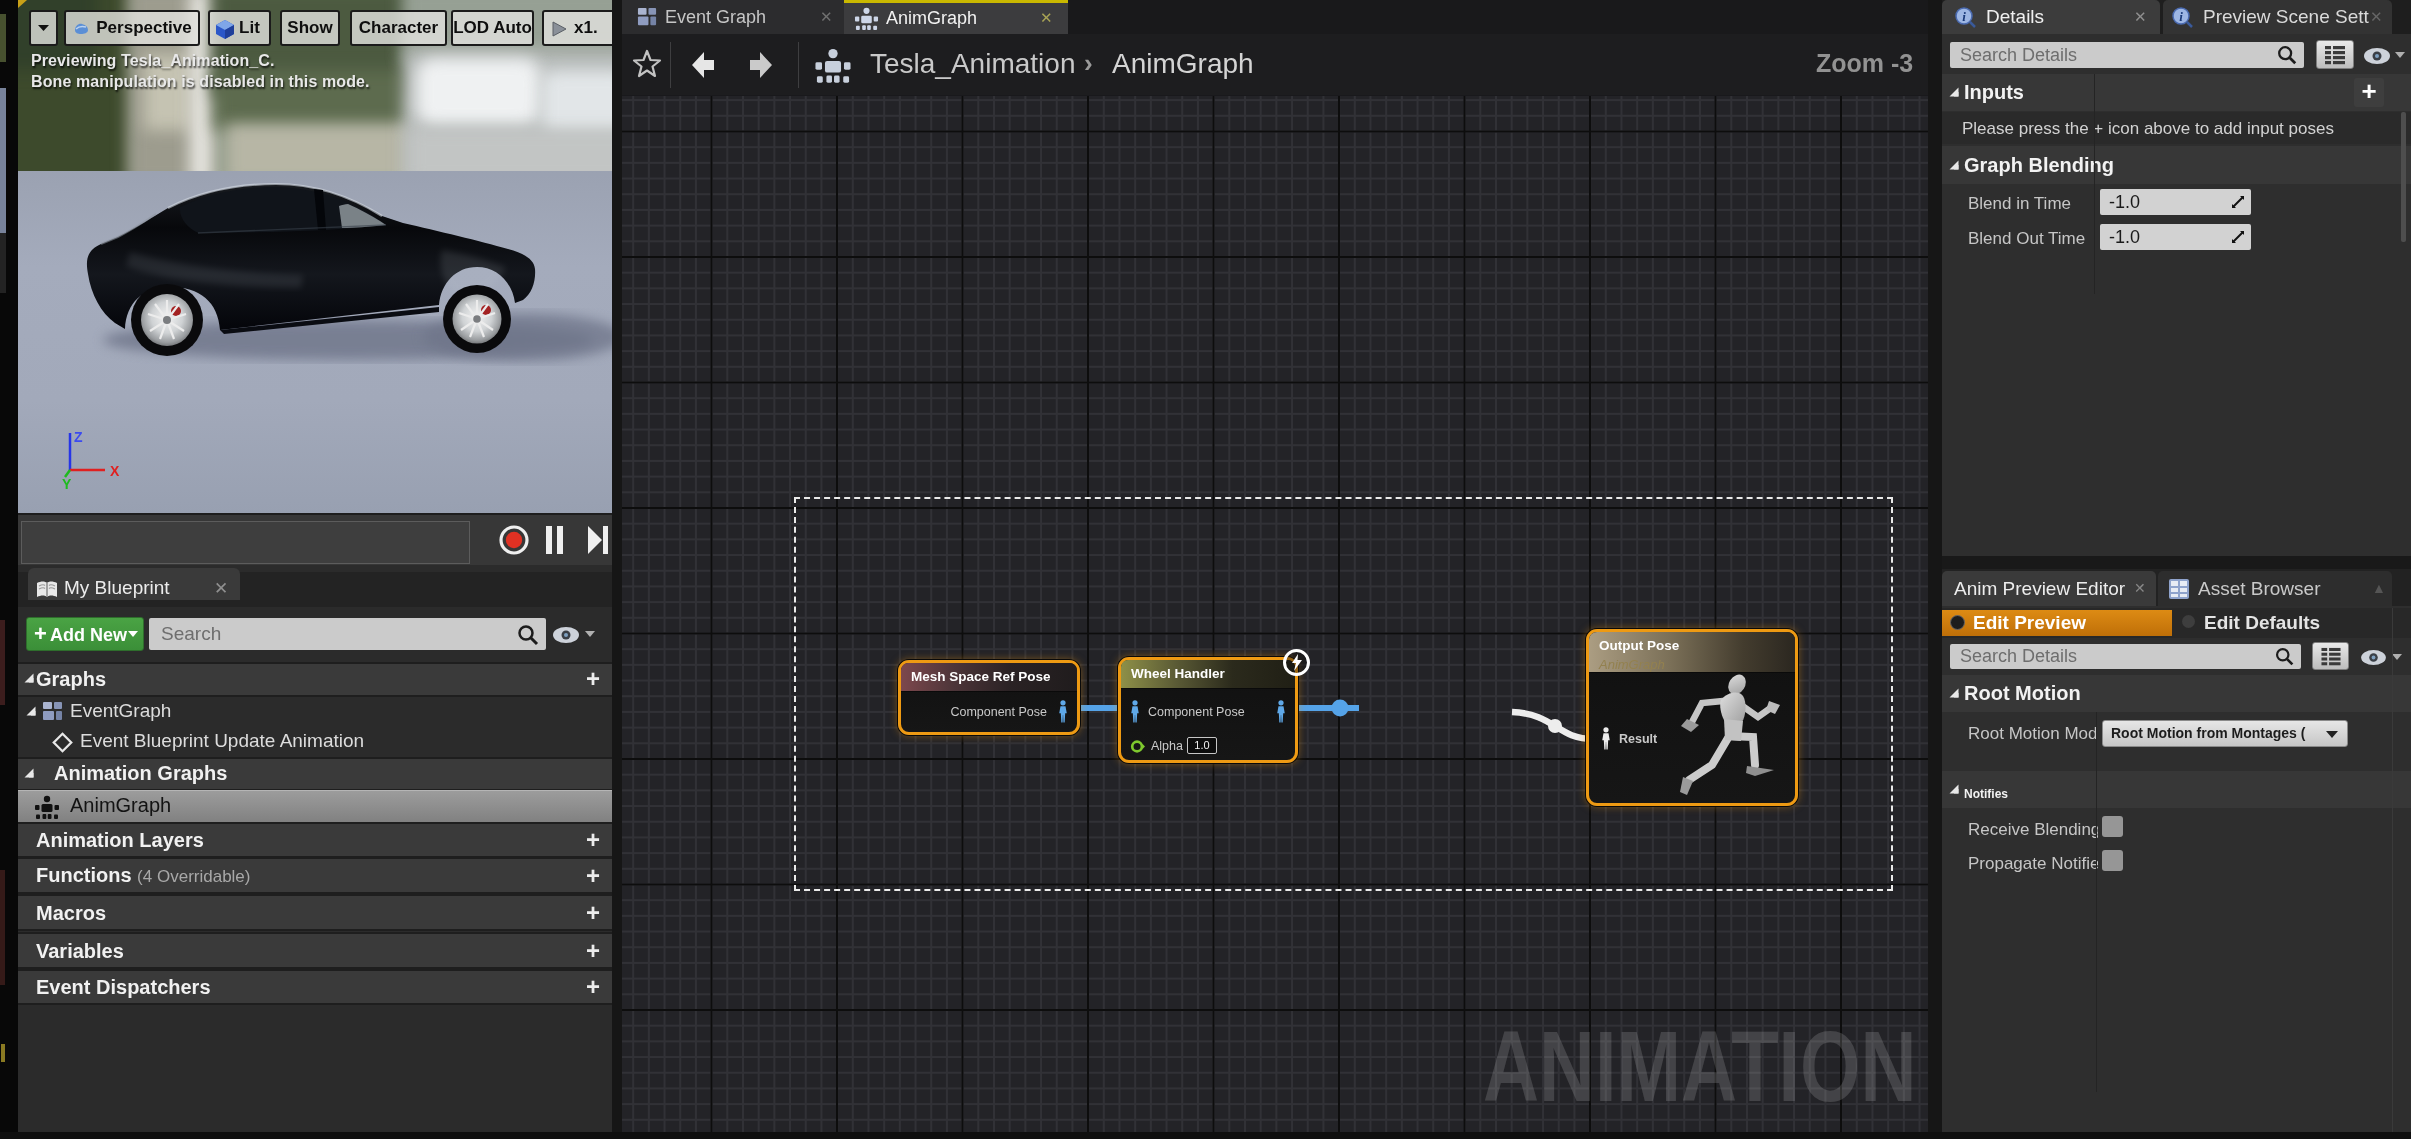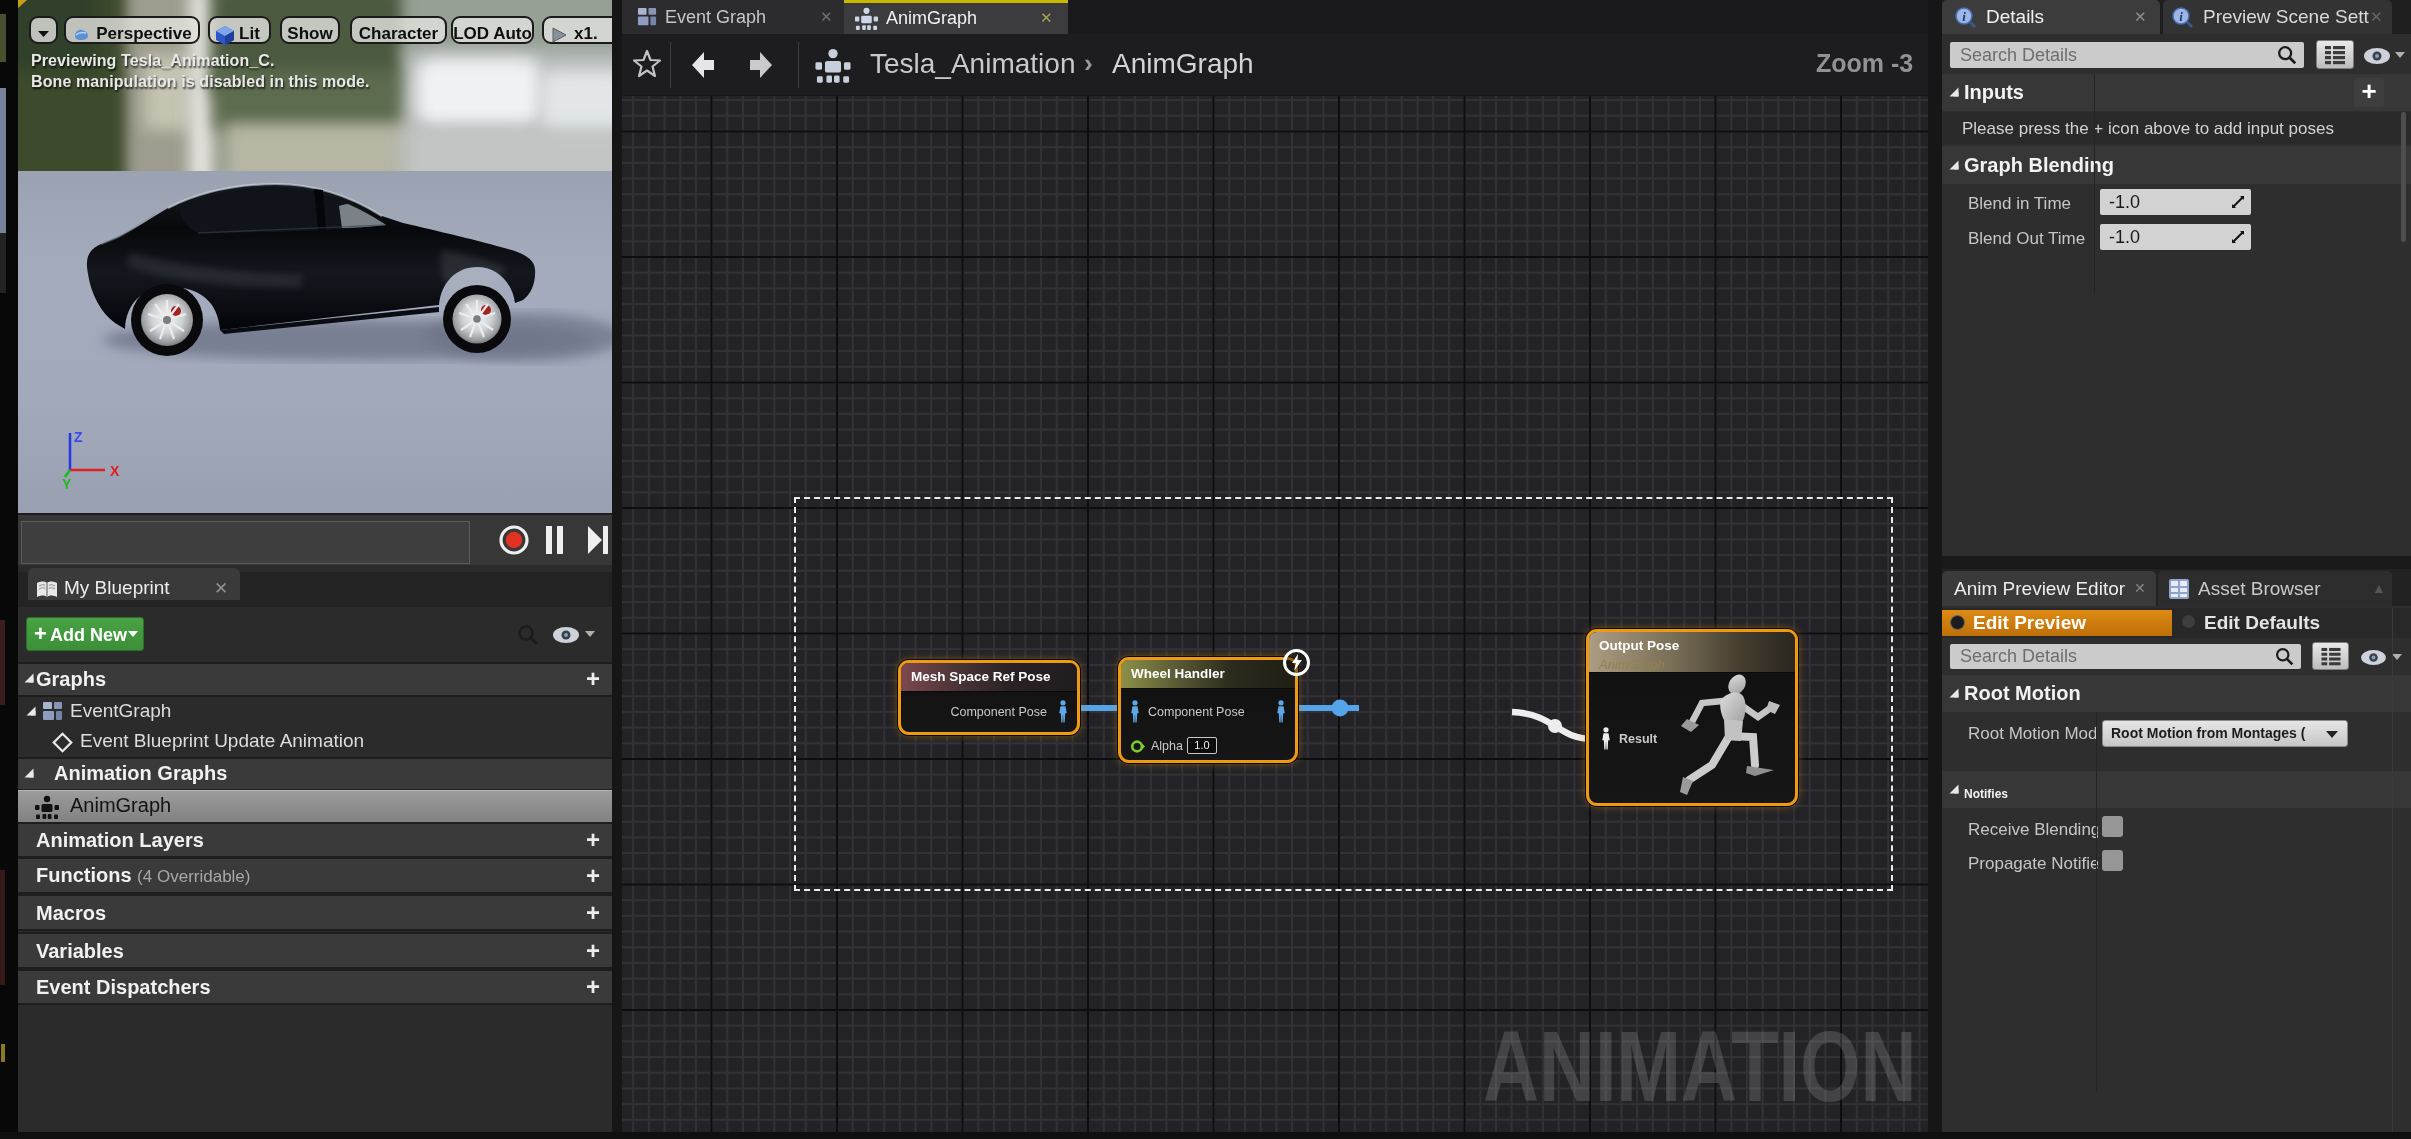--- a/index.html
+++ b/index.html
@@ -4,21 +4,21 @@
 <style>
 *{margin:0;padding:0;box-sizing:border-box}
 html,body{width:2411px;height:1139px;overflow:hidden}
 body{position:relative;background:#141414;font-family:"Liberation Sans",sans-serif;}
 .abs{position:absolute}
 #edgeL{left:0;top:0;width:18px;height:1139px;background:#080808}
 
 #viewport{left:18px;top:0;width:594px;height:513px;background:linear-gradient(#8a919e 0%,#959cab 22%,#a4abbc 52%,#a2a9ba 78%,#98a0b1 100%);overflow:hidden}
 #photo{left:0;top:0;width:594px;height:171px;background:#8e9a88;overflow:hidden}
 #photo div{position:absolute;filter:blur(8px)}
-.vbtn{position:absolute;top:16px;height:28px;background:rgba(226,226,223,0.80);border:2px solid #1b1b1b;border-radius:9px;color:#0e0e0e;font-weight:bold;font-size:17px;line-height:31px;text-align:center;white-space:nowrap}
+.vbtn{position:absolute;top:10px;height:36px;background:rgba(226,226,223,0.80);border:2px solid #1b1b1b;border-radius:3px;color:#0e0e0e;font-weight:bold;font-size:17px;line-height:31px;text-align:center;white-space:nowrap}
 #ovtext{left:13px;top:50px;color:#e8e8e8;font-size:16px;font-weight:bold;line-height:21px;text-shadow:1px 1.5px 2px rgba(0,0,0,0.75);letter-spacing:0.1px}
 
 #playbar{left:18px;top:513px;width:594px;height:52px;background:#373737;border-top:2px solid #1e1e1e}
 #timebox{position:absolute;left:3px;top:6px;width:449px;height:43px;background:#3e3e3e;border:1px solid #5c5c5c}
 
 #mybp{left:18px;top:565px;width:594px;height:574px;background:#2b2b2b;overflow:hidden}
 #mybpTabRow{position:absolute;left:0;top:7px;width:594px;height:35px;background:#232323}
 #mybpTab{position:absolute;left:10px;top:3px;width:212px;height:32px;background:#3a3a3a;border-radius:6px 6px 0 0}
 .hdr{position:absolute;left:0;width:594px;background:#3a3a3a;color:#f1f1f1;font-weight:bold;font-size:16px;box-shadow:0 -2px 0 #1e1e1e,0 2px 0 #1e1e1e}
 .tri{position:absolute;width:0;height:0;border-top:5px solid transparent;border-left:5px solid transparent;border-right:5px solid #e8e8e8;border-bottom:5px solid #e8e8e8;transform:scale(0.9)}
@@ -202,20 +202,21 @@
       <path d="M2 3 C6 1 10 1 12 3 C14 1 18 1 22 3 L22 17 C18 15 14 15 12 17 C10 15 6 15 2 17 Z" fill="#e8e8e8"></path>
       <path d="M12 3 L12 17" stroke="#888" stroke-width="1.5"></path>
       <path d="M4 6 C7 4.5 9 4.5 10 5.5 M4 9 C7 7.5 9 7.5 10 8.5 M14 5.5 C15 4.5 17 4.5 20 6 M14 8.5 C15 7.5 17 7.5 20 9" stroke="#999" stroke-width="1.2" fill="none"></path>
     </svg>
 <div class="abs" style="left:46px;top:12px;font-size:19px;color:#ececec">My Blueprint</div>
 <div class="abs x" style="left:196px;top:13px;font-size:17px">✕</div>
 <div class="abs" style="left:8px;top:52px;width:118px;height:34px;background:linear-gradient(#4aa344,#3b8f38);border-radius:3px;border:1px solid #2e6e2c"></div>
 <div class="abs" style="left:16px;top:56px;color:#fff;font-size:22px;font-weight:bold">+</div>
 <div class="abs" style="left:32px;top:60px;color:#fff;font-size:18px;font-weight:bold">Add New</div>
 <div class="abs" style="left:110px;top:66px;width:0;height:0;border-left:5.5px solid transparent;border-right:5.5px solid transparent;border-top:6.5px solid #fff"></div>
+<div class="searchbox" style="left:131px;top:53px;width:397px;height:32px;line-height:32px;padding-left:12px;font-size:19px">Search</div>
 <svg class="abs" style="left:498px;top:58px" width="24" height="24" viewBox="0 0 24 24">
       <circle cx="10" cy="10" r="6.5" fill="none" stroke="#1c1c1c" stroke-width="2.5"></circle>
       <line x1="15" y1="15" x2="21" y2="21" stroke="#1c1c1c" stroke-width="3"></line>
     </svg>
 <svg class="abs" style="left:533px;top:60px" width="30" height="20" viewBox="0 0 30 20">
       <ellipse cx="15" cy="10" rx="13" ry="8" fill="#cdd2da"></ellipse>
       <circle cx="15" cy="10" r="4.5" fill="#3a3f46"></circle>
       <circle cx="15" cy="10" r="2" fill="#7ea0c0"></circle>
     </svg>
 <div class="abs" style="left:567px;top:66px;width:0;height:0;border-left:5.5px solid transparent;border-right:5.5px solid transparent;border-top:6.5px solid #b0b0b0"></div>

